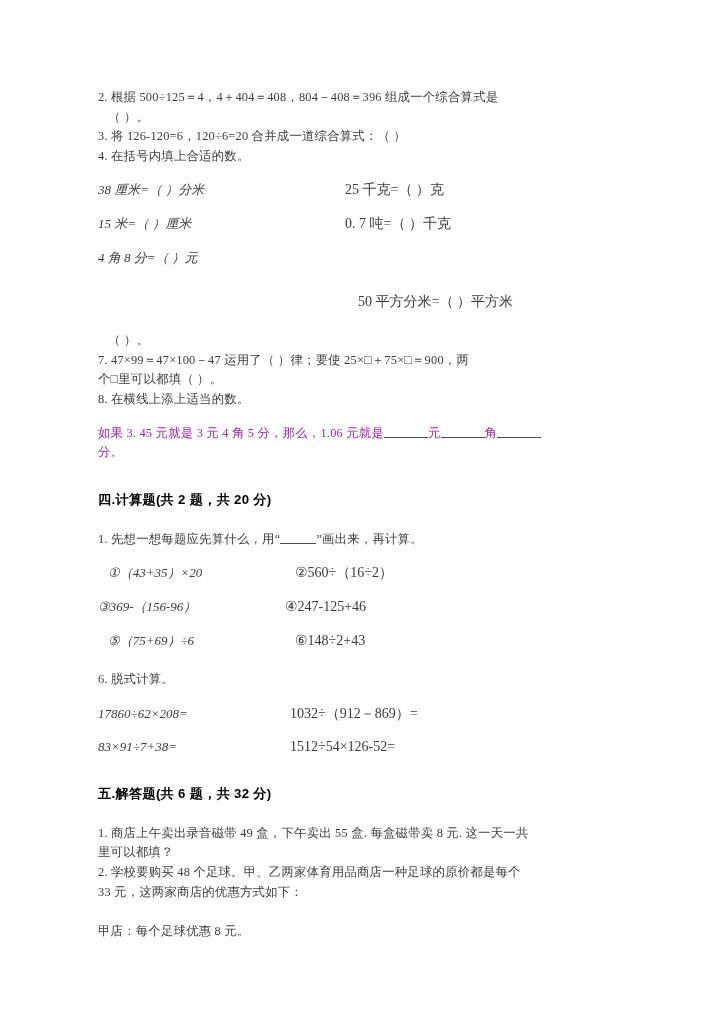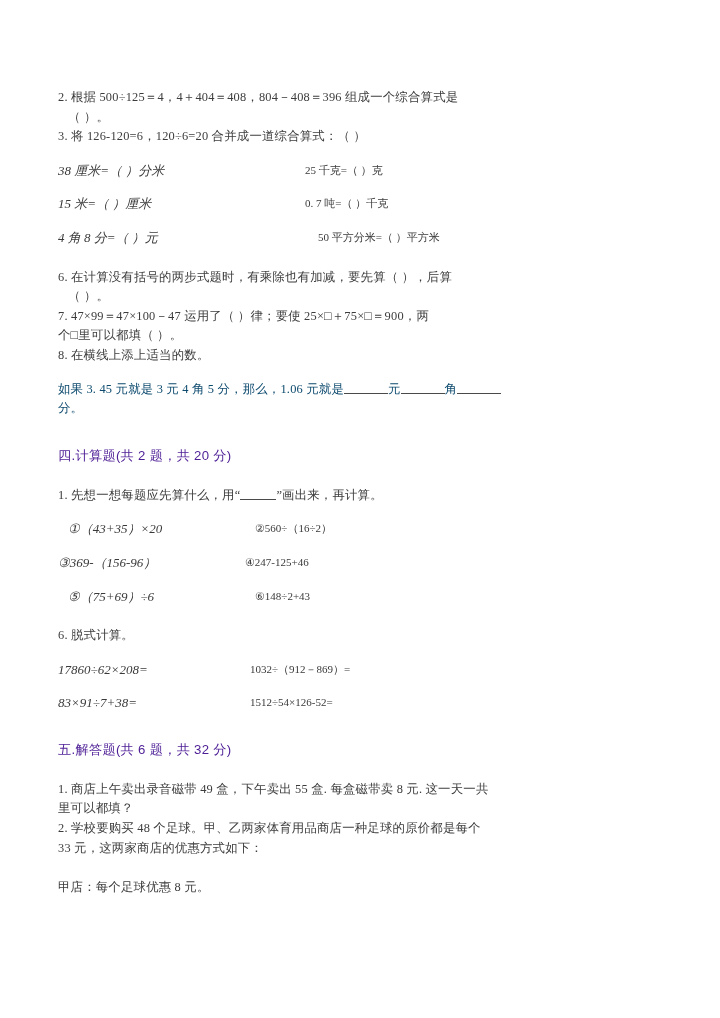--- a/index.html
+++ b/index.html
@@ -13,77 +13,77 @@
     font-family: "Liberation Serif", "DejaVu Serif", serif;
     color: #3a3a3a;
     overflow: hidden;
   }
   .page {
     position: relative;
     width: 720px;
     height: 1018px;
     background: #ffffff;
     box-sizing: border-box;
-    padding: 88px 90px 0 58px;
+    padding: 88px 90px 0 98px;
   }
   .line {
     font-size: 12.4px;
     line-height: 19.6px;
     color: #3c3c3c;
     letter-spacing: 0.2px;
     white-space: nowrap;
   }
   .wrapline {
     font-size: 12.4px;
     line-height: 19.6px;
-    color: #0c4a6e;
+    color: #a21caf;
     letter-spacing: 0.2px;
   }
   .gap-md { height: 14px; }
   .gap-lg { height: 20px; }
   .gap-xl { height: 27px; }
 
   .sec-head {
     font-size: 13.2px;
     line-height: 20px;
-    font-weight: normal;
-    color: #4c1d95;
+    font-weight: bold;
+    color: #000000;
     font-family: "Liberation Sans", "DejaVu Sans", sans-serif;
     letter-spacing: 0.3px;
     white-space: nowrap;
   }
 
   
   .row2 {
     display: flex;
     line-height: 19.6px;
   }
   .row2 .c1 {
     width: 247px;
     flex: 0 0 247px;
     font-size: 13px;
     white-space: nowrap;
     font-style: italic;
   }
   .row2 .c2 {
-    font-size: 11px;
+    font-size: 14px;
     white-space: nowrap;
   }
 
   .row2b .c1 {
     width: 187px;
     flex: 0 0 187px;
   }
   .row2c .c1 {
     width: 192px;
     flex: 0 0 192px;
   }
 
   .indent1 { padding-left: 10px; }
-  .indent2 { padding-left: 13px; }
+  .indent2 { padding-left: 13px; margin-top: 44px; }
 
   .blank-u {
     display: inline-block;
     border-bottom: 1px solid #4a4a4a;
     width: 44px;
     height: 11px;
     vertical-align: -1px;
   }
   .blank-u-sm {
     display: inline-block;
@@ -96,20 +96,21 @@
 </head>
 <body>
 
 <div class="page">
 
   <div class="line">2. 根据 500÷125＝4，4＋404＝408，804－408＝396 组成一个综合算式是</div>
   <div class="line indent1">（       ）。</div>
 
   <div class="line">3. 将 126-120=6，120÷6=20 合并成一道综合算式：（       ）</div>
 
+  <div class="line">4. 在括号内填上合适的数。</div>
 
   <div class="gap-md"></div>
 
   <div class="row2">
     <div class="c1">38 厘米=（        ）分米</div>
     <div class="c2">25 千克=（        ）克</div>
   </div>
 
   <div class="gap-md"></div>
 
@@ -121,21 +122,20 @@
   <div class="gap-md"></div>
 
   <div class="row2">
     <div class="c1">4 角 8 分=（        ）元</div>
     <div class="c2 indent2">50 平方分米=（        ）平方米</div>
   </div>
 
   <div class="gap-lg"></div>
 
 
-  <div class="line">6. 在计算没有括号的两步式题时，有乘除也有加减，要先算（       ），后算</div>
   <div class="line indent1">（       ）。</div>
 
   <div class="line">7. 47×99＝47×100－47 运用了（        ）律；要使 25×□＋75×□＝900，两</div>
   <div class="line">个□里可以都填（       ）。</div>
 
   <div class="line">8. 在横线上添上适当的数。</div>
 
   <div class="gap-md"></div>
 
   <div class="wrapline">

